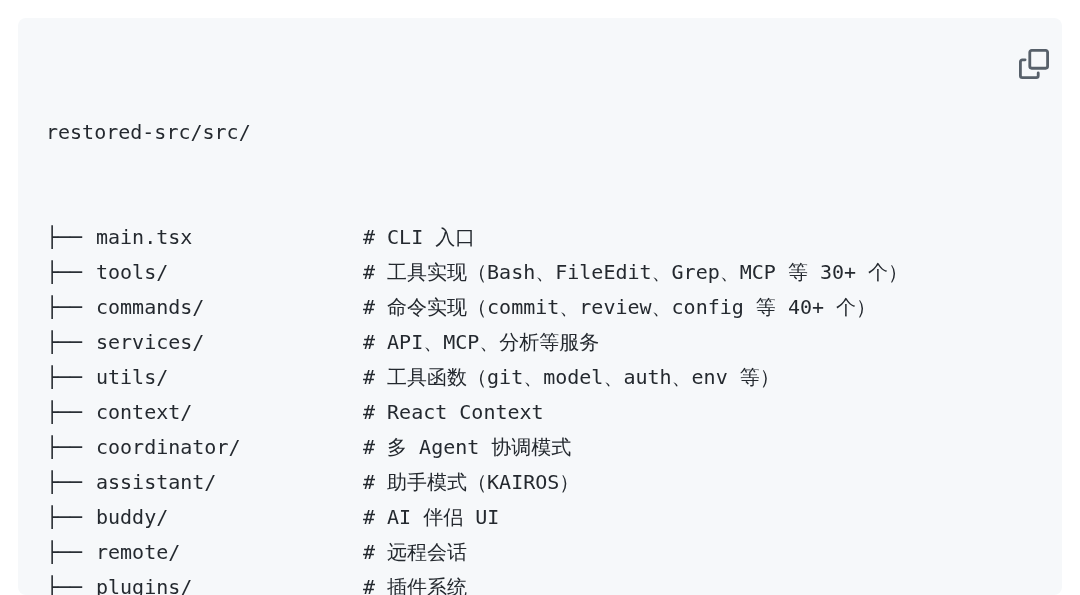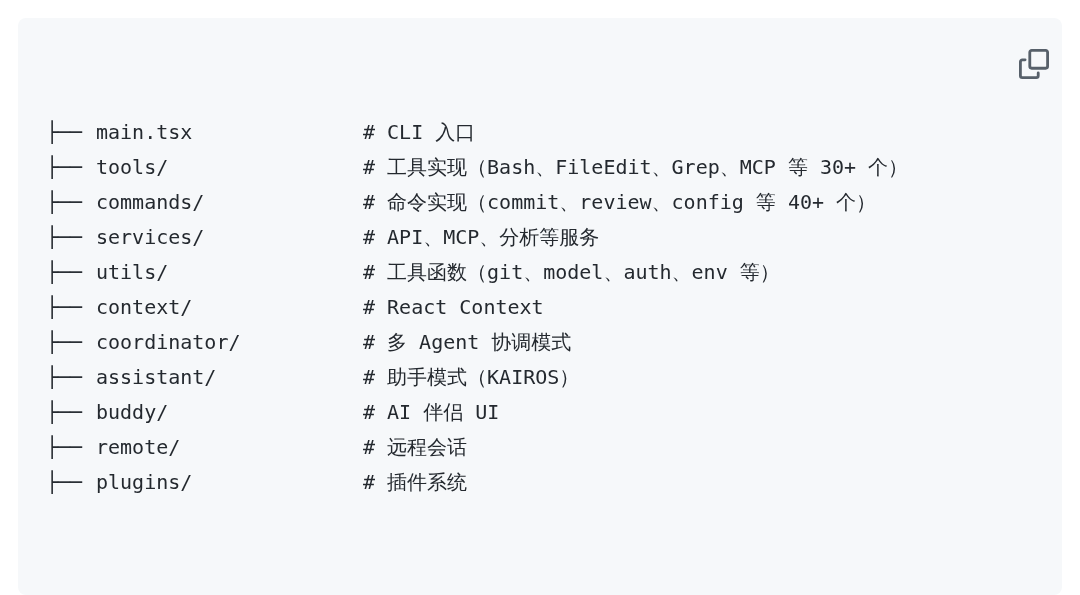--- a/index.html
+++ b/index.html
@@ -41,20 +41,21 @@
   .prefix { flex: 0 0 50px; width: 50px; }
   .name   { flex: 0 0 267px; width: 267px; }
   .comment{ flex: 0 1 auto; white-space: pre; }
 </style>
 </head>
 <body>
 
 <div class="code-block">
 
   <div class="tree">
+    <div class="root-line">restored-src/src/</div>
     <div id="tree-rows"><div class="row"><span class="prefix">├──</span><span class="name">main.tsx</span><span class="comment"># CLI 入口</span></div><div class="row"><span class="prefix">├──</span><span class="name">tools/</span><span class="comment"># 工具实现（Bash、FileEdit、Grep、MCP 等 30+ 个）</span></div><div class="row"><span class="prefix">├──</span><span class="name">commands/</span><span class="comment"># 命令实现（commit、review、config 等 40+ 个）</span></div><div class="row"><span class="prefix">├──</span><span class="name">services/</span><span class="comment"># API、MCP、分析等服务</span></div><div class="row"><span class="prefix">├──</span><span class="name">utils/</span><span class="comment"># 工具函数（git、model、auth、env 等）</span></div><div class="row"><span class="prefix">├──</span><span class="name">context/</span><span class="comment"># React Context</span></div><div class="row"><span class="prefix">├──</span><span class="name">coordinator/</span><span class="comment"># 多 Agent 协调模式</span></div><div class="row"><span class="prefix">├──</span><span class="name">assistant/</span><span class="comment"># 助手模式（KAIROS）</span></div><div class="row"><span class="prefix">├──</span><span class="name">buddy/</span><span class="comment"># AI 伴侣 UI</span></div><div class="row"><span class="prefix">├──</span><span class="name">remote/</span><span class="comment"># 远程会话</span></div><div class="row"><span class="prefix">├──</span><span class="name">plugins/</span><span class="comment"># 插件系统</span></div></div>
   </div>
 
   <button class="copy-btn">
     <span style="display:flex">
       <svg viewBox="0 0 16 16" aria-hidden="true">
         <path d="M0 6.75C0 5.784.784 5 1.75 5h1.5a.75.75 0 0 1 0 1.5h-1.5a.25.25 0 0 0-.25.25v7.5c0 .138.112.25.25.25h7.5a.25.25 0 0 0 .25-.25v-1.5a.75.75 0 0 1 1.5 0v1.5A1.75 1.75 0 0 1 9.25 16h-7.5A1.75 1.75 0 0 1 0 14.25Z"></path>
         <path d="M5 1.75C5 .784 5.784 0 6.75 0h7.5C15.216 0 16 .784 16 1.75v7.5A1.75 1.75 0 0 1 14.25 11h-7.5A1.75 1.75 0 0 1 5 9.25Zm1.75-.25a.25.25 0 0 0-.25.25v7.5c0 .138.112.25.25.25h7.5a.25.25 0 0 0 .25-.25v-7.5a.25.25 0 0 0-.25-.25Z"></path>
       </svg>
     </span>

